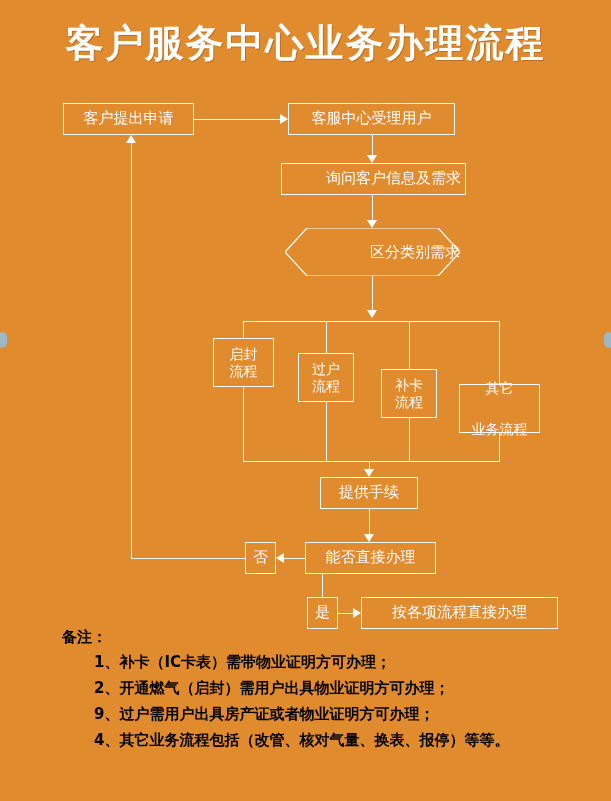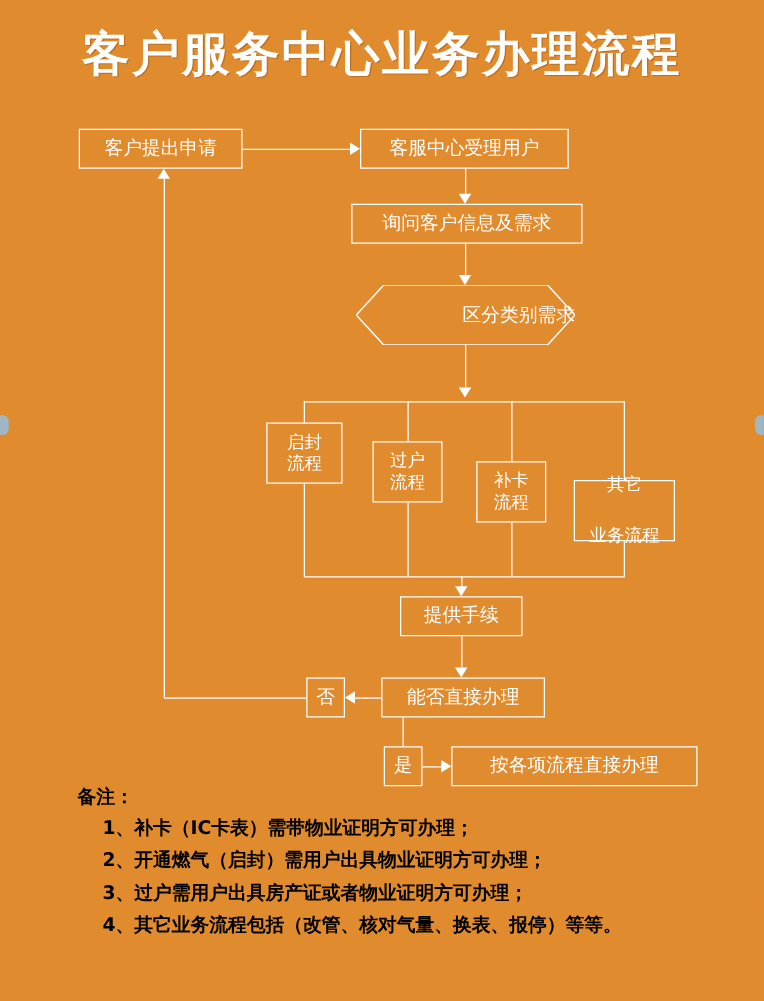--- a/index.html
+++ b/index.html
@@ -123,21 +123,21 @@
     margin-bottom: 6px;
   }
   .notes-list {
     margin: 0;
     padding: 0;
     list-style: none;
   }
   .notes-list li {
     font-size: 15px;
     font-weight: bold;
-    margin-left: 20px;
+    margin-left: 32px;
     margin-bottom: 7px;
     white-space: nowrap;
   }
 </style>
 </head>
 <body>
 
 <div id="board">
 
   <div class="edge-notch left"></div>
@@ -146,21 +146,21 @@
   <div class="title">客户服务中心业务办理流程</div>
 
   <div class="node" style="left:63px; top:103px; width:131px; height:32px;">
     <span>客户提出申请</span>
   </div>
 
   <div class="node" style="left:288px; top:103px; width:167px; height:32px;">
     <span>客服中心受理用户</span>
   </div>
 
-  <div class="node" style="left:281px; top:163px; width:185px; height:32px;">
+  <div class="node" style="left:281px; top:163px; width:185px; height:32px;justify-content:flex-end;">
     <span>询问客户信息及需求</span>
   </div>
 
   <div class="diamond-wrap" style="left:285px; top:228px; width:175px; height:48px;">
     <svg width="175" height="48" viewBox="0 0 175 48">
       <polygon points="22,0 153,0 175,24 153,48 22,48 0,24" fill="none" stroke="#ffffff" stroke-width="1.2"></polygon>
     </svg>
     <span class="dlabel">区分类别需求</span>
   </div>
 
@@ -245,18 +245,18 @@
   <div class="line vline" style="left:322px; top:574px; height:23px;"></div>
 
   <div class="line hline" style="left:338px; top:613px; width:15px;"></div>
   <div class="arrow right" style="left:353px; top:608px;"></div>
 
   <div class="notes">
     <div class="notes-title">备注：</div>
     <ul class="notes-list">
       <li>1、补卡（IC卡表）需带物业证明方可办理；</li>
       <li>2、开通燃气（启封）需用户出具物业证明方可办理；</li>
-      <li>3、过户需用户出具房产证或者物业证明方可办理；</li>
+      <li>9、过户需用户出具房产证或者物业证明方可办理；</li>
       <li>4、其它业务流程包括（改管、核对气量、换表、报停）等等。</li>
     </ul>
   </div>
 
 </div>
 
 </body></html>

